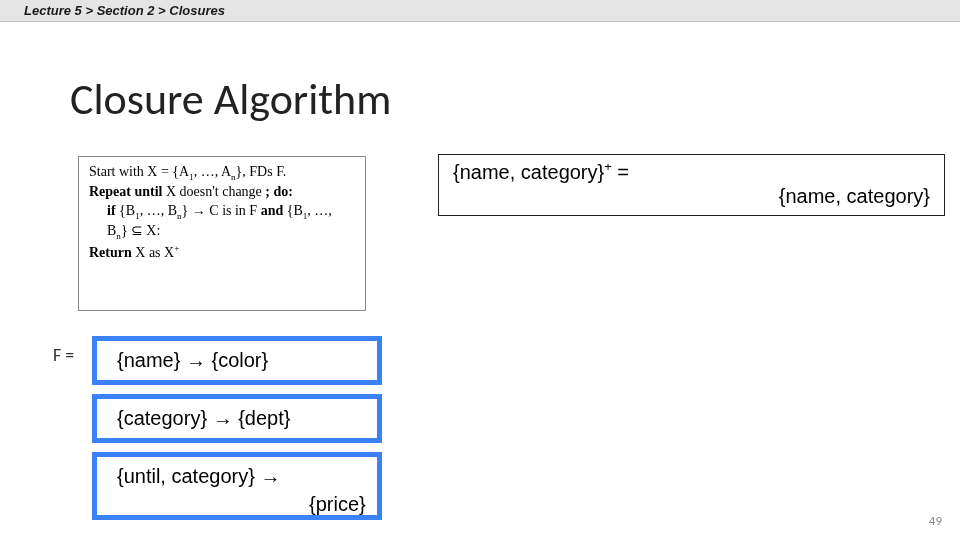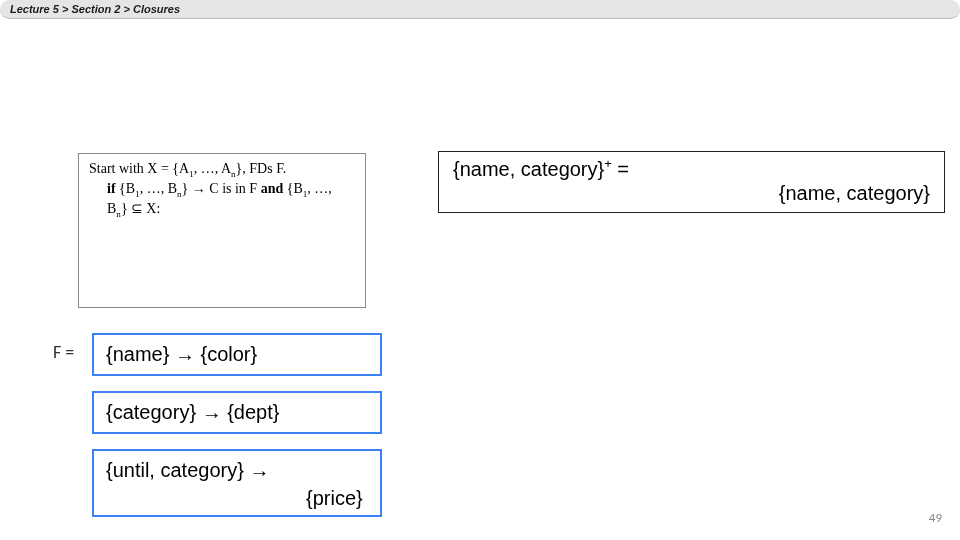--- a/index.html
+++ b/index.html
@@ -1,27 +1,26 @@
 <!DOCTYPE html>
 <html><head>
 <meta charset="utf-8">
 <style>
   * { box-sizing: border-box; margin: 0; padding: 0; }
   html, body { width: 960px; height: 540px; font-family: "Segoe UI", Calibri, Arial, sans-serif; background: #fff; color: #000; }
   .breadcrumb-bar {
     width: 100%;
     background: #e5e5e5;
     border-bottom: 1px solid #bdbdbd;
-    padding: 3px 10px;
-    font-size: 11px;
+    padding: 3px 24px;
+    font-size: 13px;
     font-weight: bold;
     font-style: italic;
     font-family: "Segoe UI", Arial, sans-serif;
     color: #1a1a1a;
-    border-radius: 10px;
   }
   .slide-area {
     position: relative;
     width: 960px;
     height: 516px;
   }
   .title {
     position: absolute;
     left: 70px;
     top: 50px;
@@ -74,24 +73,24 @@
   .f-label {
     position: absolute;
     left: 53px;
     top: 322px;
     font-size: 18px;
     font-family: Calibri, Arial, sans-serif;
     color: #333;
   }
   .fd-box {
     position: absolute;
-    border: 2px solid #3b82f6;
+    border: 5px solid #3b82f6;
     font-family: Arial, sans-serif;
     font-size: 20px;
-    padding: 8px 12px;
+    padding: 8px 20px;
   }
   .fd1 { left: 92px; top: 314px; width: 290px; }
   .fd2 { left: 92px; top: 372px; width: 290px; }
   .fd3 { left: 92px; top: 430px; width: 290px; height: 68px; }
   .fd3 .fd3b { position: absolute; left: 180px; top: 36px; margin-left: 32px; }
 
   .page-num {
     position: absolute;
     right: 18px;
     bottom: 10px;
@@ -106,27 +105,34 @@
 <div class="breadcrumb-bar">
   <span>Lecture 5</span>
   <span>&gt;</span>
   <span>Section 2</span>
   <span>&gt;</span>
   <span>Closures</span>
 </div>
 
 <div class="slide-area">
 
+  <div class="title">Closure Algorithm</div>
 
   <div class="algo-box">
     <div>
       <span>Start with X = {A</span><sub>1</sub><span>, …, A</span><sub>n</sub><span>}, FDs F.</span>
     </div>
+    <div>
+      <span class="bold">Repeat until</span><span> X doesn't change </span><span class="bold">; do:</span>
+    </div>
     <div class="indent1">
       <span class="bold">if</span><span> {B</span><sub>1</sub><span>, …, B</span><sub>n</sub><span>} </span><span>→</span><span> C is in F </span><span class="bold">and</span><span> {B</span><sub>1</sub><span>, …, B</span><sub>n</sub><span>} ⊆ X:</span>
+    </div>
+    <div>
+      <span class="bold">Return</span><span> X as X</span><sup>+</sup>
     </div>
   </div>
 
   <div class="closure-box">
     <div class="closure-line1">
       <span>{name, category}</span><sup>+</sup><span> =</span>
     </div>
     <div class="closure-line2">{name, category}</div>
   </div>
 

